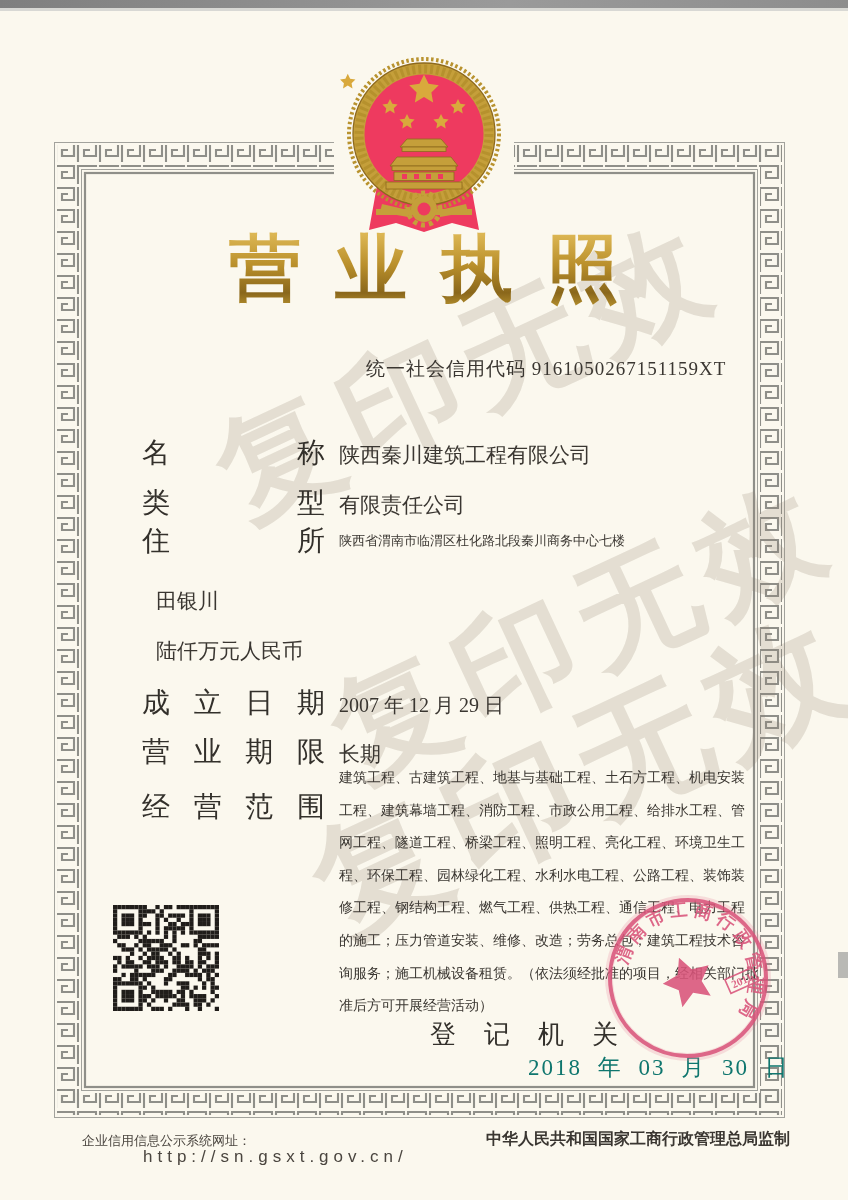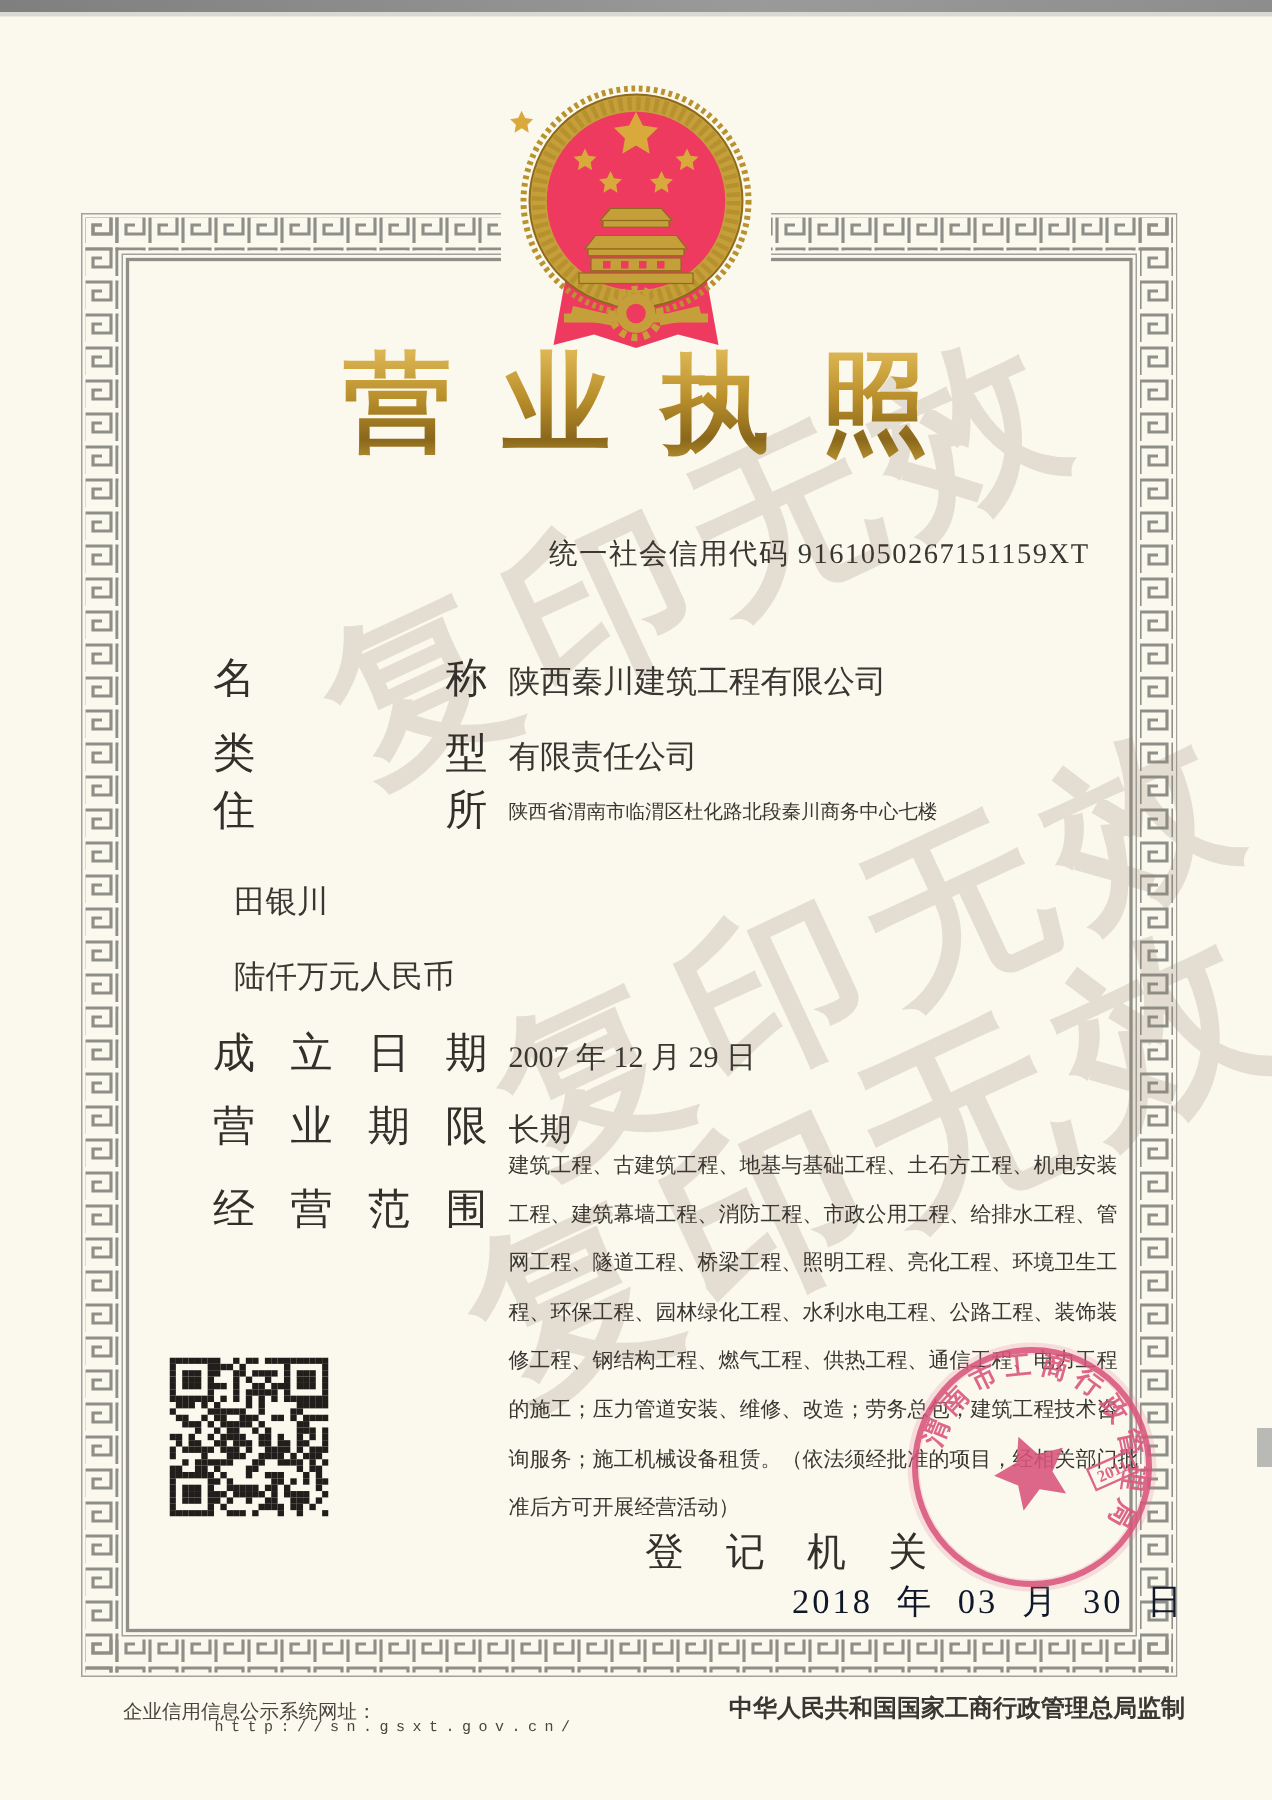--- a/index.html
+++ b/index.html
@@ -40,25 +40,25 @@
   .v-date{font-size:20px;text-align:center;}
   .scope-text{position:absolute;left:339px;top:762px;width:440px;z-index:4;
     font-size:14px;line-height:32.6px;color:#3a3631;white-space:pre-line;}
   .scope-label{position:absolute;left:142px;top:792px;z-index:4;}
   
   .qr{left:113px;top:905px;width:106px;height:106px;z-index:4;}
   .seal{left:600px;top:890px;z-index:6;transform:rotate(-10deg);opacity:.88;}
   
   .reg-label{left:430px;top:1017px;width:188px;font-size:26px;color:#33302b;
     text-align:justify;text-align-last:justify;z-index:4;}
-  .reg-date{left:528px;top:1052px;font-size:23px;letter-spacing:2px;word-spacing:8px;z-index:4;color:#0f172a;}
+  .reg-date{left:528px;top:1052px;font-size:23px;letter-spacing:2px;word-spacing:8px;z-index:4;color:#0f766e;}
   
   .foot-left{left:82px;top:1132px;font-size:13px;color:#4a453f;z-index:4;}
-  .foot-url{left:143px;top:1147px;font-size:10px;letter-spacing:5px;color:#4a453f;z-index:4;
-    font-family:Liberation Mono, monospace;}
+  .foot-url{left:143px;top:1147px;font-size:17px;letter-spacing:5px;color:#4a453f;z-index:4;
+    font-family:Liberation Sans, sans-serif;}
   .foot-right{left:486px;top:1129px;width:306px;font-size:16px;font-weight:bold;color:#3a3631;z-index:4;}
 </style>
 </head>
 <body>
 
 <div class="abs scan-top"></div>
 <div class="abs scan-top2"></div>
 <div class="abs scan-notch"></div>
 
 <svg class="abs frame" width="731" height="976" viewBox="0 0 731 976">

